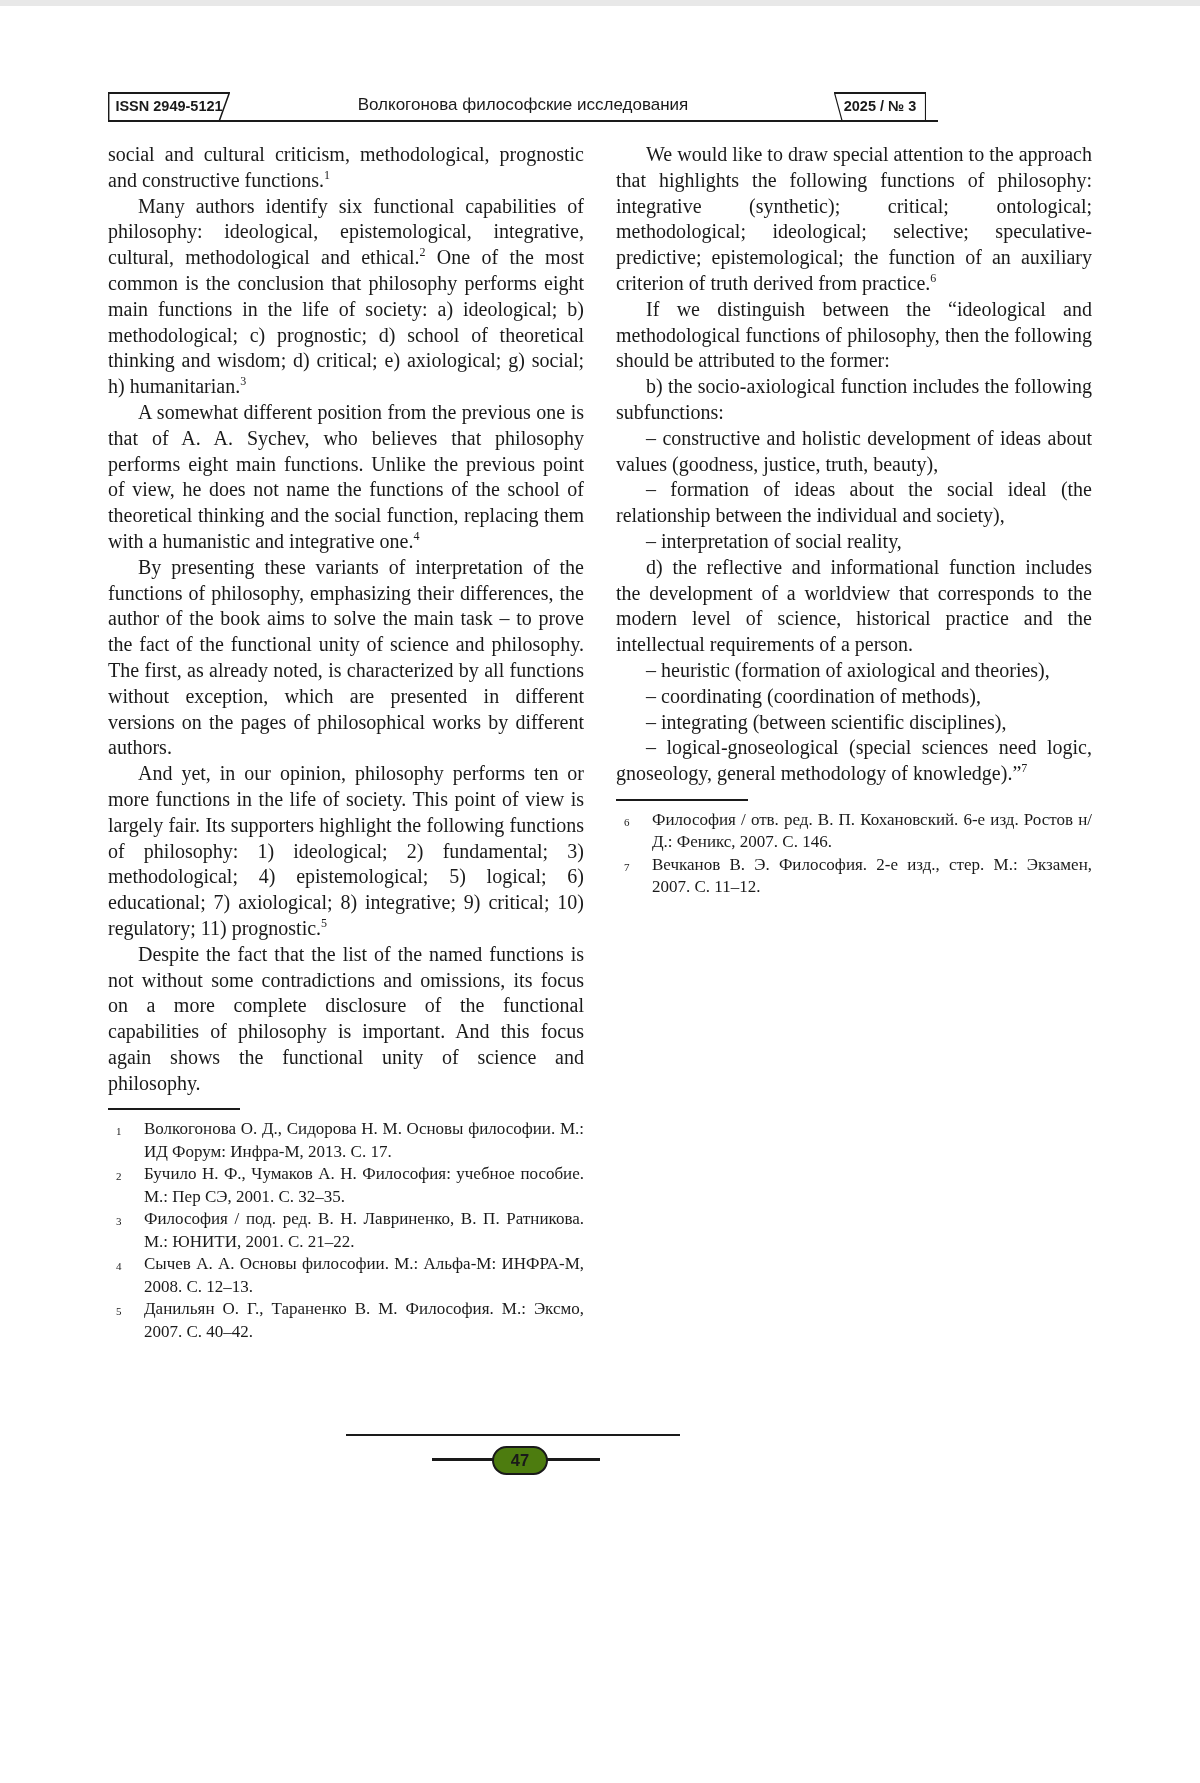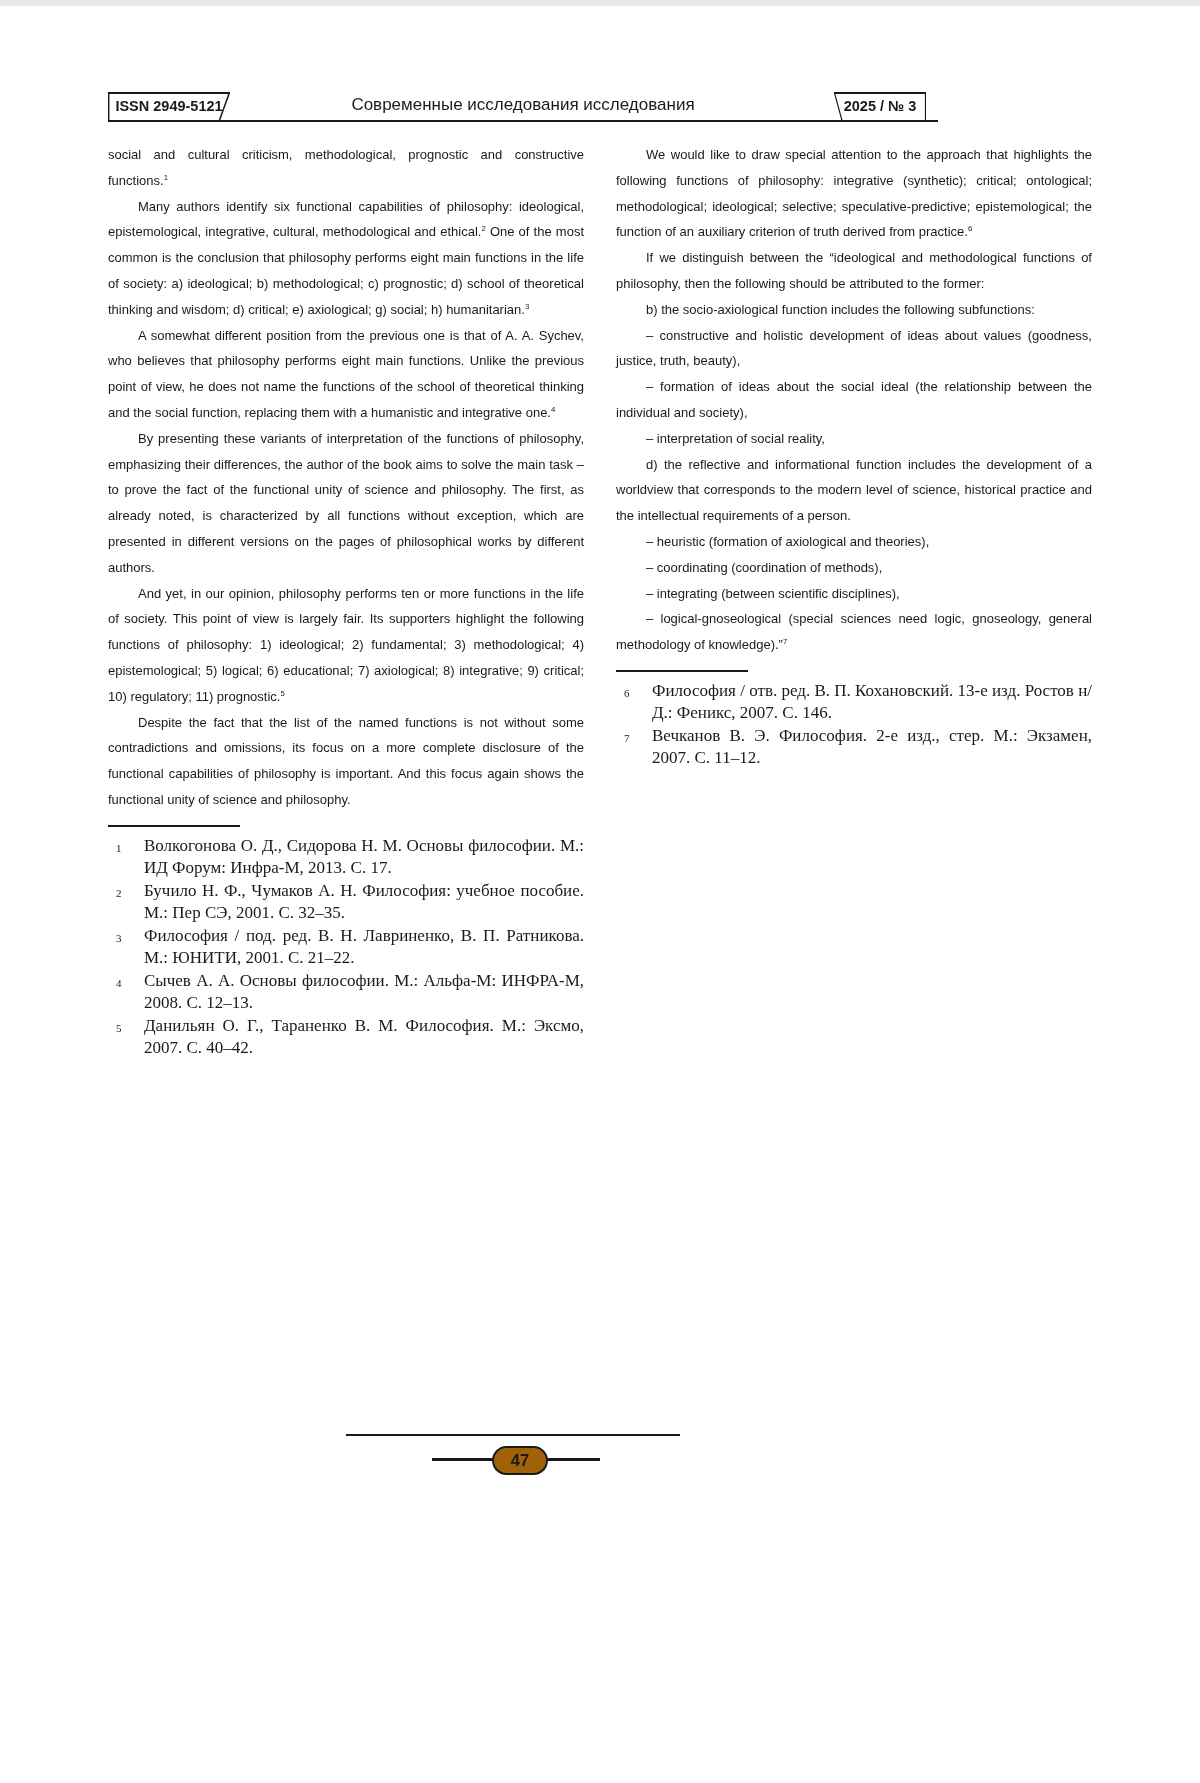--- a/index.html
+++ b/index.html
@@ -53,22 +53,22 @@
   .columns {
     position: absolute;
     top: 136px;
     left: 108px;
     width: 984px;
     display: flex;
     gap: 32px;
   }
   .col { flex: 1; min-width: 0; }
   .col-body {
-    font-family: Liberation Sans, sans-serif;
-    font-size: 13px;
+    font-family: Liberation Serif, serif;
+    font-size: 20px;
     line-height: 25.8px;
     text-align: justify;
   }
   .para { margin: 0; }
   .para.indent { text-indent: 30px; }
   sup.fn-mark {
     font-size: 0.6em;
     line-height: 0;
     vertical-align: super;
   }
@@ -98,21 +98,21 @@
   
   .footer-line { position: absolute; background: #1a1a1a; }
   .footer-line-thin  { top: 1428px; left: 346px; width: 334px; height: 2px; }
   .footer-line-thick { top: 1452px; left: 432px; width: 168px; height: 3px; }
   .page-number-badge {
     position: absolute;
     top: 1440px;
     left: 492px;
     width: 56px;
     height: 29px;
-    background: #a16207;
+    background: #4d7c0f;
     border: 2px solid #1a1a1a;
     border-radius: 15px;
     text-align: center;
     font-family: "Liberation Sans", sans-serif;
     font-weight: bold;
     font-size: 16.5px;
     line-height: 25px;
   }
 </style>
 </head>
@@ -123,21 +123,21 @@
   <header class="header">
     <div class="header-rule"></div>
 
     <div class="tag tag-left">
       <svg viewBox="0 0 170 30" preserveAspectRatio="none">
         <polygon points="1,1 169,1 155,29 1,29" fill="#ffffff" stroke="#1a1a1a" stroke-width="2"></polygon>
       </svg>
       <span class="tag-text">ISSN 2949-5121</span>
     </div>
 
-    <div class="journal-title">Современные исследования исследования</div>
+    <div class="journal-title">Волкогонова философские исследования</div>
 
     <div class="tag tag-right">
       <svg viewBox="0 0 170 30" preserveAspectRatio="none">
         <polygon points="1,1 169,1 169,29 15,29" fill="#ffffff" stroke="#1a1a1a" stroke-width="2"></polygon>
       </svg>
       <span class="tag-text">2025 / № 3</span>
     </div>
   </header>
 
   <main class="columns">
@@ -186,21 +186,21 @@
           <p class="para indent">d) the reflective and informational function includes the development of a worldview that corresponds to the modern level of science, historical practice and the intellectual requirements of a person.</p>
           <p class="para indent">– heuristic (formation of axiological and theories),</p>
           <p class="para indent">– coordinating (coordination of methods),</p>
           <p class="para indent">– integrating (between scientific disciplines),</p>
           <p class="para indent">– logical-gnoseological (special sciences need logic, gnoseology, general methodology of knowledge).”<sup class="fn-mark">7</sup></p>
         </div>
       <div class="fn-sep"></div>
       <div class="col-footnotes">
           <div class="footnote">
             <div class="fn-num">6</div>
-            <div class="fn-text">Философия / отв. ред. В. П. Кохановский. 13-е изд. Ростов н/Д.: Феникс, 2007. С. 146.</div>
+            <div class="fn-text">Философия / отв. ред. В. П. Кохановский. 6-е изд. Ростов н/Д.: Феникс, 2007. С. 146.</div>
           </div>
           <div class="footnote">
             <div class="fn-num">7</div>
             <div class="fn-text">Вечканов В. Э. Философия. 2-е изд., стер. М.: Экзамен, 2007. С. 11–12.</div>
           </div>
         </div>
     </section>
   </main>
 
   <div class="footer-line footer-line-thin"></div>

